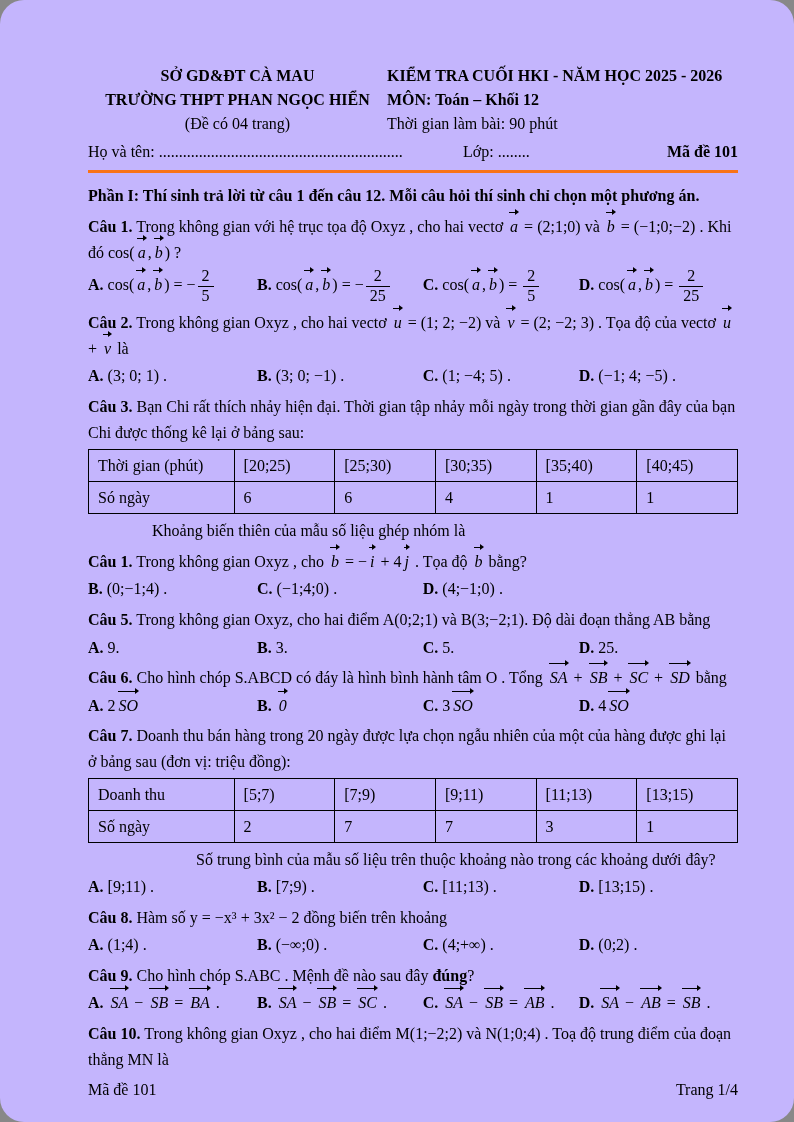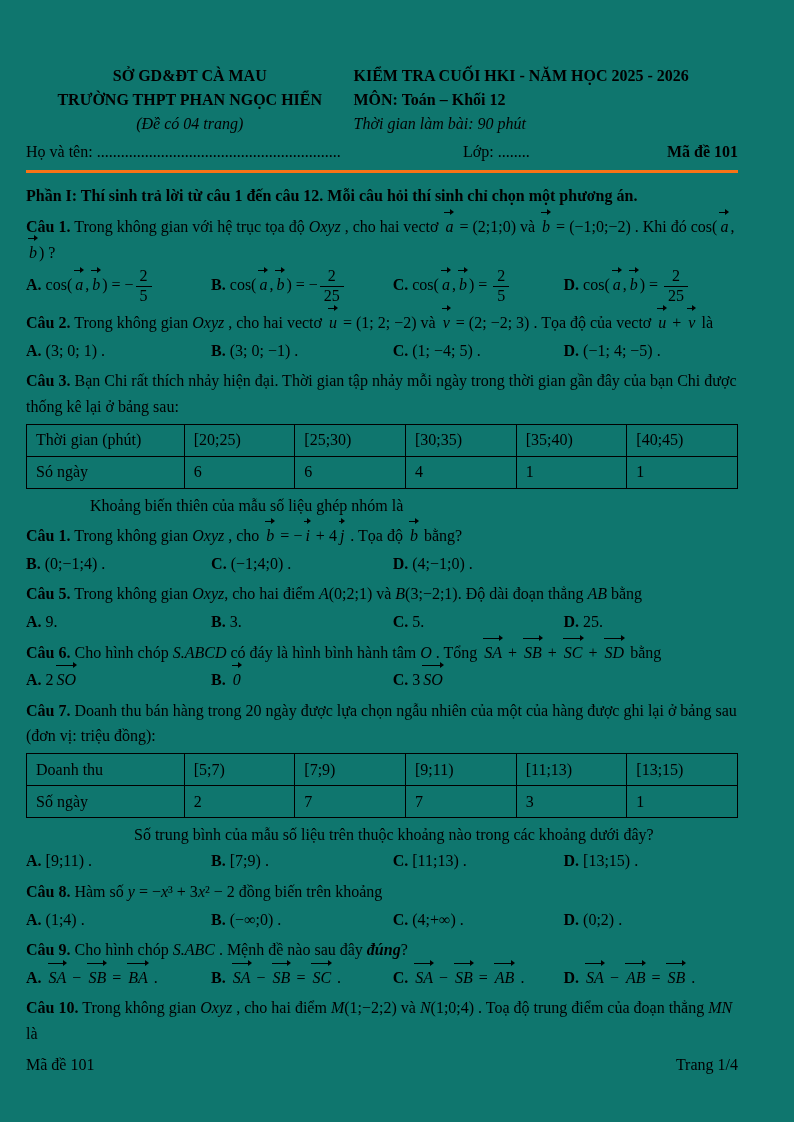--- a/index.html
+++ b/index.html
@@ -1,21 +1,21 @@
 <!DOCTYPE html>
 <html><head>
 <meta charset="utf-8">
 <style>
   html,body{margin:0;padding:0;background:#888;}
   .page{
-    width:794px;height:1122px;margin:0 auto;background:#0f766e;color:#000;
+    width:794px;height:1122px;margin:0 auto;background:#c4b5fd;color:#000;
     font-family:"Liberation Serif","DejaVu Serif",serif;font-size:16px;line-height:1.6;
-    box-sizing:border-box;padding:64px 56px 18px 26px;overflow:hidden;
+    box-sizing:border-box;padding:64px 56px 18px 88px;overflow:hidden;border-radius:24px;
   }
-  .b{font-weight:bold}.it{font-style:italic}
+  .b{font-weight:bold}.it{}
   
   .hdr-cols{display:flex}
   .hdr-left{width:46%;text-align:center}
   .hdr-right{width:54%;text-align:left}
   .hdr-cols div{line-height:1.5}
   .hdr-fill{display:flex;align-items:baseline;margin-top:3px;border-bottom:3px solid #f97316;padding-bottom:5px}
   .hdr-name{flex:1 1 auto;overflow:hidden;white-space:nowrap}
   .hdr-class{width:165px}
   .hdr-code{width:110px;text-align:right;font-weight:bold}
   
@@ -133,20 +133,21 @@
         <div class="opt"><b>D.</b> <span>25.</span></div>
       </div>
     </section>
 
     <section class="q">
       <p class="qt"><b class="ql">Câu 6.</b> <span>Cho hình chóp <span class="it">S.ABCD</span> có đáy là hình bình hành tâm <span class="it">O</span> . Tổng <span class="vec">SA</span> + <span class="vec">SB</span> + <span class="vec">SC</span> + <span class="vec">SD</span> bằng</span></p>
       <div class="opts">
         <div class="opt"><b>A.</b> <span>2<span class="vec">SO</span></span></div>
         <div class="opt"><b>B.</b> <span><span class="vec">0</span></span></div>
         <div class="opt"><b>C.</b> <span>3<span class="vec">SO</span></span></div>
+        <div class="opt"><b>D.</b> <span>4<span class="vec">SO</span></span></div>
       </div>
     </section>
 
     <section class="q">
       <p class="qt"><b class="ql">Câu 7.</b> <span>Doanh thu bán hàng trong 20 ngày được lựa chọn ngẫu nhiên của một của hàng được ghi lại ở bảng sau (đơn vị: triệu đồng):</span></p>
       <table class="dt">
         <tbody>
             <tr>
           <td class="c0">Doanh thu</td>
           <td>[5;7)</td>

